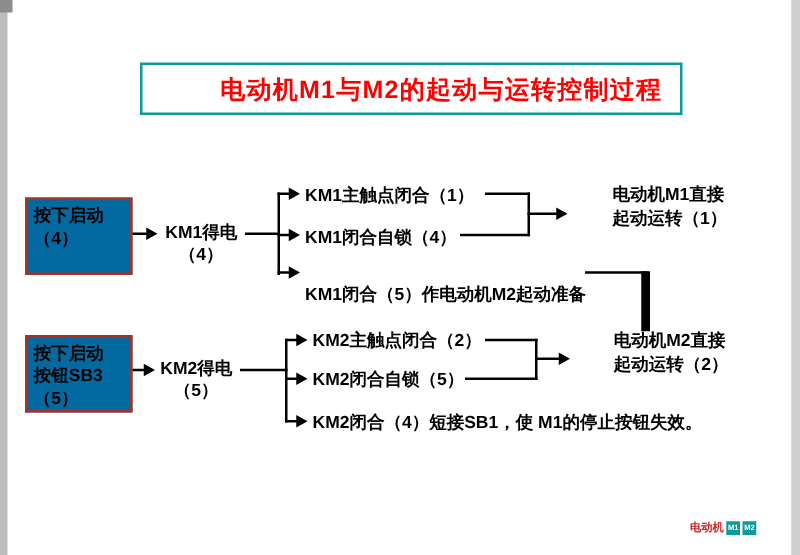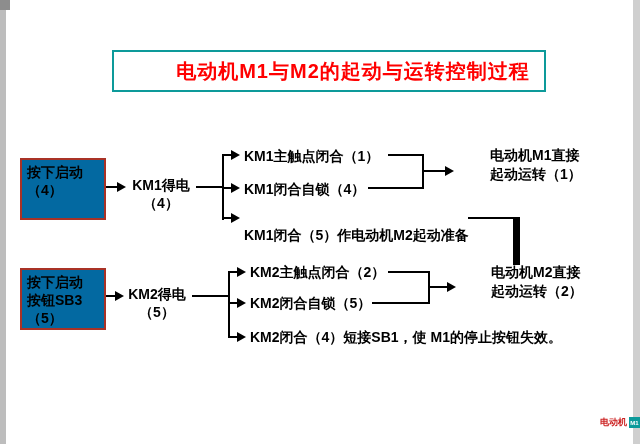--- a/index.html
+++ b/index.html
@@ -28,21 +28,21 @@
   .txt2 { line-height:19px;margin-left:32px; }
 
   
   .line { position:absolute; background:#000; }
   .arrow-r { position:absolute; width:0; height:0;
              border-top:5px solid transparent; border-bottom:5px solid transparent;
              border-left:9px solid #000; }
 
   
   .watermark { position:absolute; left:552px; top:416px; display:flex; align-items:center; gap:2px; }
-  .wm-label { color:#cc2222; font-size:9px; font-weight:bold; white-space:nowrap;margin-left:48px; }
+  .wm-label { color:#cc2222; font-size:9px; font-weight:bold; white-space:nowrap; }
   .wm-tag { width:11px; height:11px; background:#0d9a9a; color:#ffffff; font-size:6px;
             font-weight:bold; display:flex; align-items:center; justify-content:center; }
 </style>
 </head>
 <body>
 
 <div class="slide">
 
   <div class="edge-left"></div>
   <div class="edge-right"></div>

